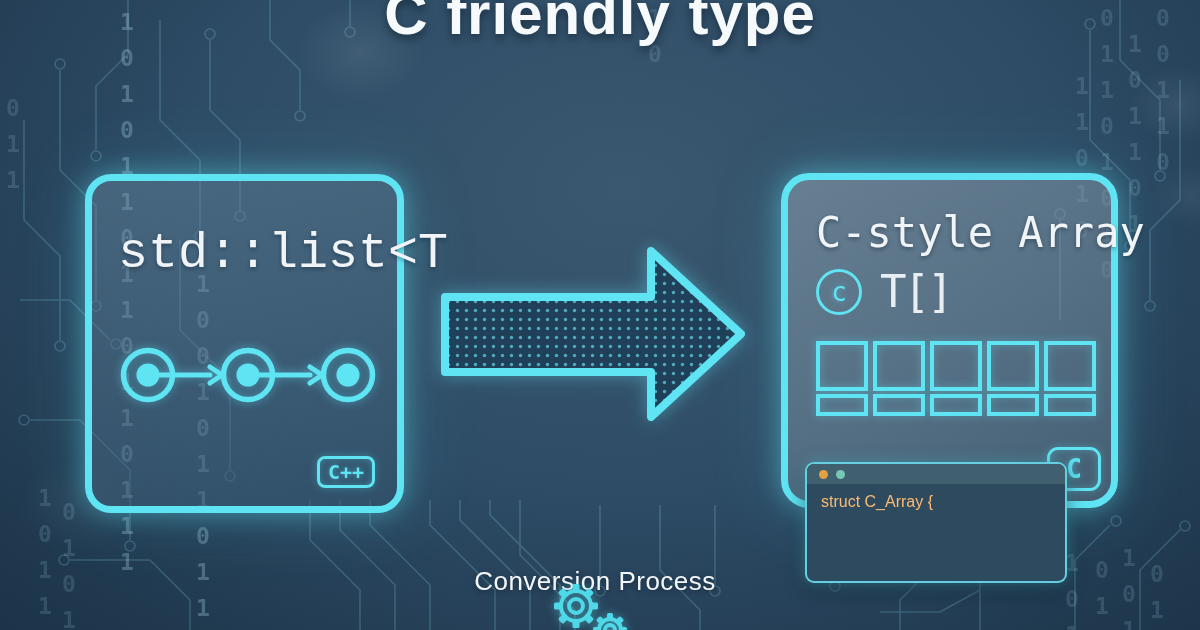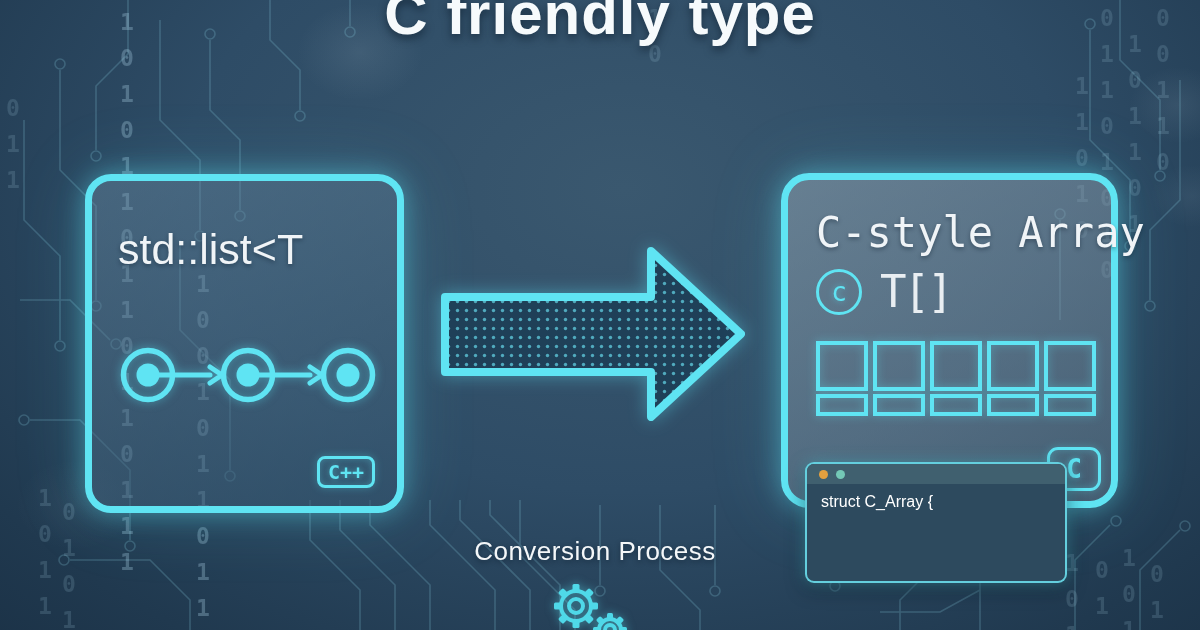--- a/index.html
+++ b/index.html
@@ -33,21 +33,21 @@
   .left-card{
     left:85px;top:174px;width:305px;height:325px;border-radius:26px;
     background:linear-gradient(155deg, rgba(116,150,173,.38), rgba(52,86,112,.58));
   }
   .right-card{
     left:781px;top:173px;width:323px;height:321px;border-radius:28px;
     background:linear-gradient(155deg, rgba(162,180,192,.45), rgba(98,122,140,.52));
   }
   .type-label{
     position:absolute;left:26px;top:44px;
-    font-family:Liberation Sans, sans-serif;font-size:43px;color:#f0f4f7;
+    font-family:Liberation Mono, monospace;font-size:50px;color:#f0f4f7;
     text-shadow:0 2px 4px rgba(10,25,40,.4);white-space:nowrap;
   }
   .linked-list{position:absolute;left:26px;top:160px;filter:drop-shadow(0 0 5px rgba(90,224,240,.5));}
   .ll-ring{fill:none;stroke:var(--accent);stroke-width:5.5;}
   .ll-dot{fill:var(--accent);}
   .ll-line{stroke:var(--accent);stroke-width:5;stroke-linecap:round;}
   .ll-chev{fill:none;stroke:var(--accent);stroke-width:5;stroke-linecap:round;stroke-linejoin:round;}
   .badge{
     position:absolute;border:3px solid var(--accent);color:var(--accent);
     font-family:"DejaVu Sans Mono",monospace;font-weight:700;text-align:center;
@@ -75,26 +75,26 @@
   .cell-bottom{width:44px;height:14px;border:4px solid var(--accent);}
   .code-window{
     position:absolute;left:805px;top:462px;width:258px;height:117px;z-index:5;
     background:#2d4a5e;border:2px solid rgba(110,230,245,.85);border-radius:9px;
     box-shadow:0 0 16px rgba(90,224,240,.4), 0 6px 18px rgba(5,15,25,.5);overflow:hidden;
   }
   .code-titlebar{height:20px;background:#40606f;display:flex;align-items:center;gap:8px;padding-left:12px;}
   .dot{width:9px;height:9px;border-radius:50%;}
   .code-body{padding:7px 14px 0 14px;}
   .code-line{
-    font-family:"Liberation Sans",sans-serif;font-size:16px;line-height:21px;color:#ffffff;
+    font-family:"Liberation Sans",sans-serif;font-size:16px;line-height:21px;color:#fdba74;
     white-space:pre;
   }
   .code-line.blank{height:12px;}
   .caption{
-    position:absolute;left:0;top:536px;width:1190px;text-align:center;z-index:2;
+    position:absolute;left:0;top:566px;width:1190px;text-align:center;z-index:2;
     font-size:26px;font-weight:500;color:#f4f7f9;letter-spacing:.5px;
     text-shadow:0 2px 5px rgba(8,22,36,.5);
   }
   .gears{position:absolute;left:536px;top:580px;z-index:2;filter:drop-shadow(0 0 5px rgba(90,224,240,.5));}
   .gear-ring{fill:none;stroke:#4fd8e8;stroke-width:4;}
   .gear-tooth{fill:#4fd8e8;}
 </style>
 </head>
 <body>
 

